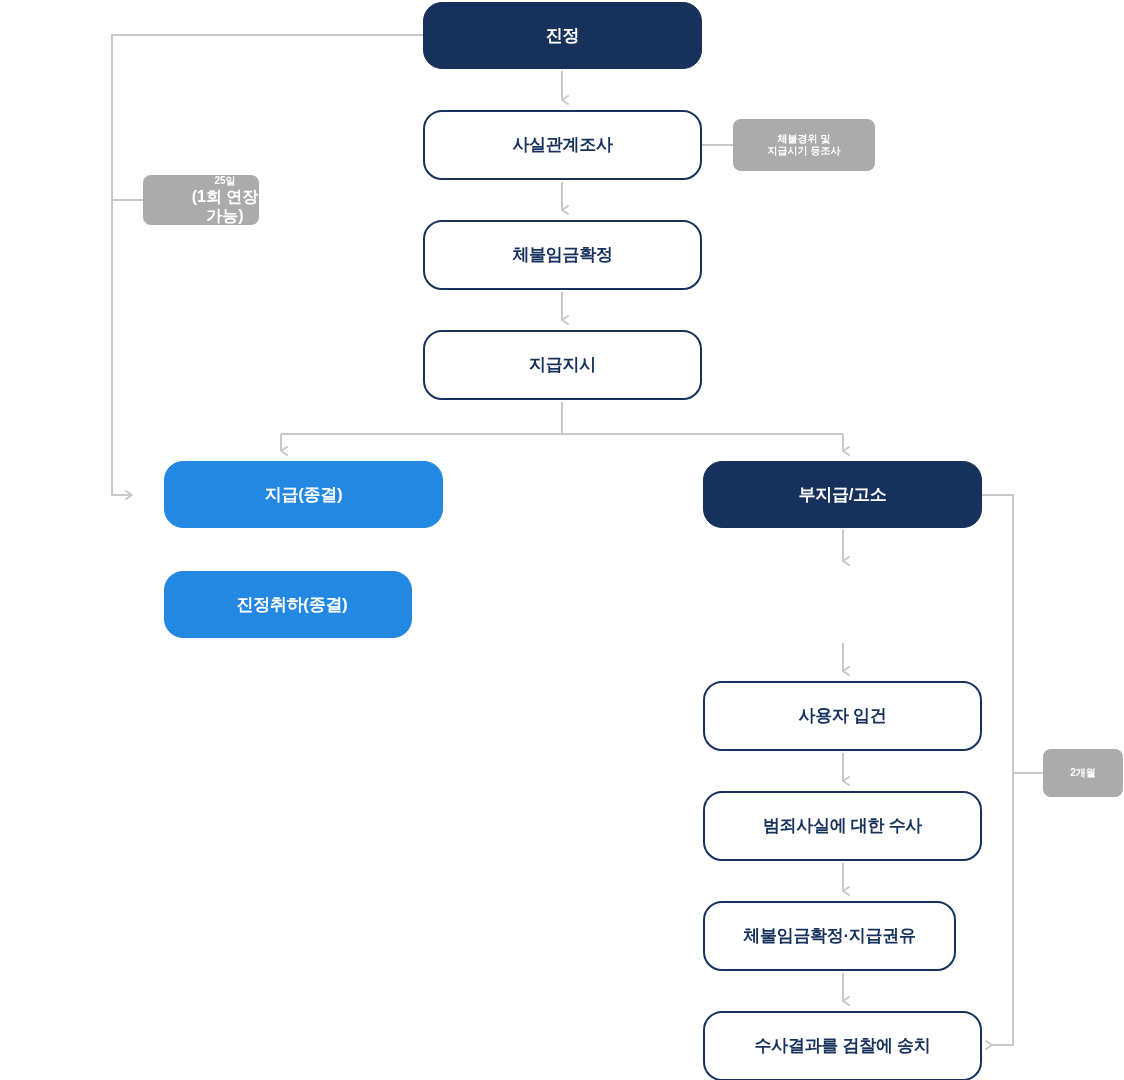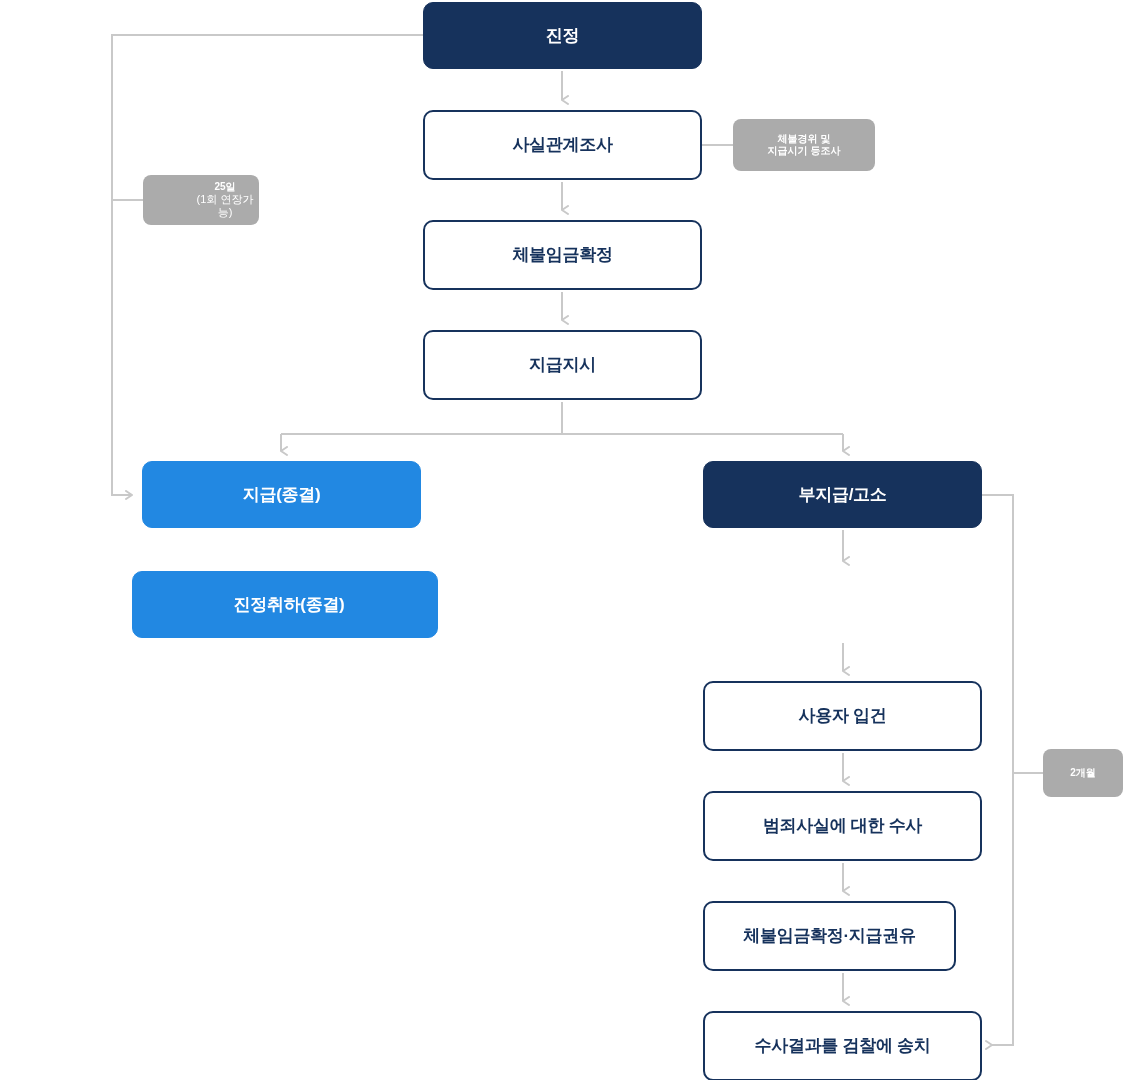--- a/index.html
+++ b/index.html
@@ -16,21 +16,21 @@
     height: 1080px;
     background: #ffffff;
     overflow: hidden;
   }
   .node {
     position: absolute;
     box-sizing: border-box;
     display: flex;
     align-items: center;
     justify-content: center;
-    border-radius: 10px;
+    border-radius: 19px;
     font-weight: bold;
     letter-spacing: -0.3px;
     line-height: 1.25;
   }
   .node.dark {
     background: #16325c;
     color: #ffffff;
     font-size: 17px;
     border: 1px solid #16325c;
   }
@@ -38,37 +38,38 @@
     background: #ffffff;
     color: #16325c;
     font-size: 17px;
     border: 2px solid #16325c;
   }
   .node.blue {
     background: #2288e2;
     color: #ffffff;
     font-size: 17px;
     border: 1px solid #2288e2;
+    margin-left: 22px;
   }
   .tag {
     position: absolute;
     box-sizing: border-box;
     display: flex;
     flex-direction: column;
     align-items: center;
     justify-content: center;
     text-align: center;
     background: #ababab;
     color: #ffffff;
     border-radius: 8px;
     font-weight: bold;
     line-height: 1.2;
   }
   .tag .l1 { font-size: 10px; }
-  .tag .l2 { font-size: 11px; font-weight: normal; }
+  .tag .l2 { font-size: 16px; font-weight: bold; }
   .tag.single { font-size: 14px; }
 </style>
 </head>
 <body>
 
 <div id="canvas">
 
   <svg width="1124" height="1080" style="position:absolute;left:0;top:0;">
     <defs>
       <marker id="ah-down" markerWidth="12" markerHeight="12" refX="5" refY="9" orient="auto" markerUnits="userSpaceOnUse">
@@ -137,21 +138,21 @@
   </div>
 
   <div class="node outline" style="left:423px;top:220px;width:279px;height:70px;">
     <span>체불임금확정</span>
   </div>
 
   <div class="node blue" style="left:142px;top:461px;width:279px;height:67px;">
     <span>지급(종결)</span>
   </div>
 
-  <div class="node blue" style="left:132px;top:571px;width:306px;height:67px;padding-left:8px;">
+  <div class="node blue" style="left:142px;top:571px;width:248px;height:67px;padding-left:8px;">
     <span>진정취하(종결)</span>
   </div>
 
   <div class="node dark" style="left:703px;top:461px;width:279px;height:67px;">
     <span>부지급/고소</span>
   </div>
 
 
   <div class="node outline" style="left:703px;top:681px;width:279px;height:70px;">
     <span>사용자 입건</span>

